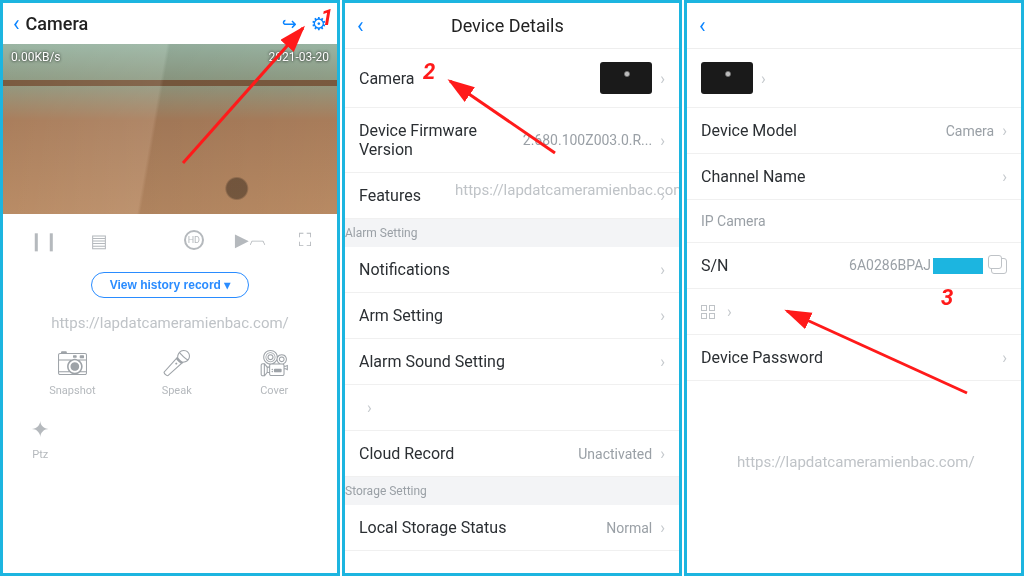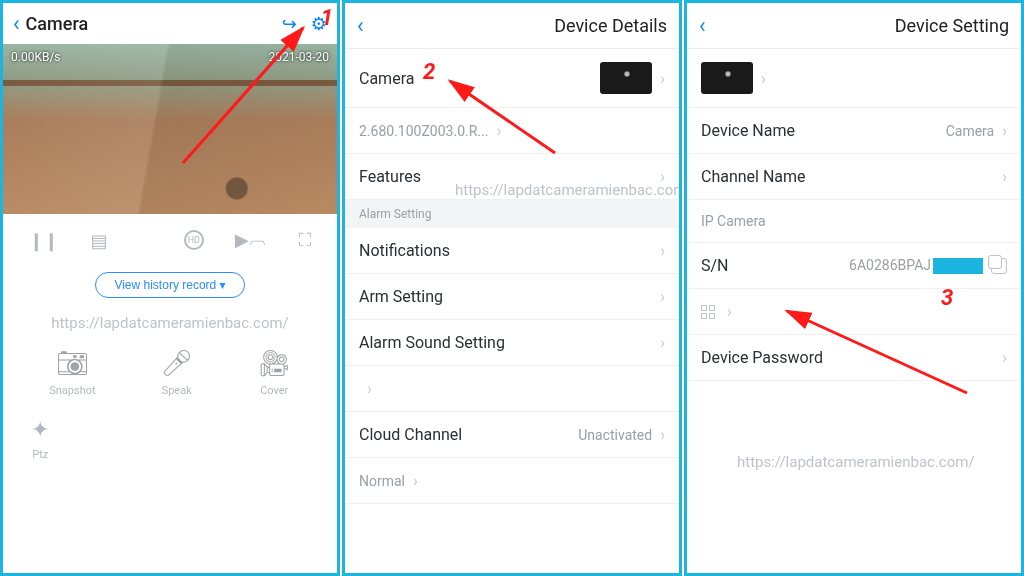--- a/index.html
+++ b/index.html
@@ -19,42 +19,42 @@
      linear-gradient(100deg, rgba(255,255,255,0) 0%, rgba(255,255,255,0.08) 45%, rgba(0,0,0,0.05) 46%, rgba(0,0,0,0) 100%),
      radial-gradient(circle at 70% 85%, rgba(0,0,0,0.35) 0 10px, transparent 12px 100%),
      linear-gradient(#7a5a3f,#7a5a3f) 0 22% / 100% 6px no-repeat; }
   .kbps { position:absolute; top:6px; left:8px; color:#fff; font-size:12px; text-shadow:0 0 3px #000; }
   .ts   { position:absolute; top:6px; right:8px; color:#fff; font-size:12px; text-shadow:0 0 3px #000; }
 
   .ctrl-row { display:flex; justify-content:space-around; align-items:center; padding:14px 10px; color:#b5b9bd; font-size:18px; }
   .ctrl-row span { cursor:pointer; }
   .hd-badge { display:inline-block; border:2px solid #b5b9bd; border-radius:50%; width:20px; height:20px; font-size:9px; line-height:16px; text-align:center;margin-left:45px; }
 
-  .history-btn { margin: 6px auto 10px; display:block; border:1px solid #2a8cff; color:#2a8cff; background:#fff; border-radius:16px; padding:5px 18px; font-size:12px; cursor:pointer; }
+  .history-btn { margin: 6px auto 10px; display:block; border:1px solid #2a8cff; color:#2a8cff; background:#fff; border-radius:16px; padding:5px 18px; font-size:12px; cursor:pointer;font-weight:bold; }
   .history-btn::after { content:" \25BE"; }
 
   .watermark { color:#bfc3c7; font-size:15px; text-align:center; margin:6px 0; }
 
   .tool-row { display:flex; justify-content:space-around; padding:10px 14px 0; }
   .tool { display:flex; flex-direction:column; align-items:center; color:#b5b9bd; font-size:11px; gap:6px; cursor:pointer; }
   .tool .ticon { font-size:26px; color:#9ea3a8; }
   .ptz-row { display:flex; justify-content:flex-start; padding:20px 28px; }
   .ptz { display:flex; flex-direction:column; align-items:center; color:#b5b9bd; font-size:11px; gap:6px; cursor:pointer; }
   .ptz .ticon { font-size:22px; }
 
   
   .p-header { display:flex; align-items:center; padding:10px 12px; border-bottom:1px solid #eee; }
   .p-header .back-arrow { color:#0a84ff; font-size:22px; cursor:pointer; }
-  .p-header .ptitle { flex:1; text-align:right; font-size:18px; color:#222; margin-left:-22px; }
+  .p-header .ptitle { flex:1; text-align:center; font-size:18px; color:#222; margin-left:-22px; }
 
   .row { display:flex; align-items:center; padding:13px 14px; font-size:16px; color:#2b2f33; border-bottom:1px solid #f0f0f0; cursor:pointer; }
   .row .label { flex:1; }
   .row .val { color:#9aa0a6; font-size:14px; max-width:150px; white-space:nowrap; overflow:hidden; text-overflow:ellipsis; }
   .row .chev { color:#c5c9cd; margin-left:8px; font-size:16px; }
-  .section { background:#f3f4f6; color:#9aa0a6; font-size:12px; padding:7px 14px; }
+  .section { background:#f3f4f6; color:#9aa0a6; font-size:12px; padding:7px 0; }
   .thumb { width:52px; height:32px; background:#1a1a1a; border-radius:3px; position:relative; }
   .thumb::after { content:""; position:absolute; top:7px; left:20px; width:14px; height:10px; background:radial-gradient(circle, rgba(255,255,255,.7) 20%, transparent 40%); border-radius:2px; }
 
   .sn-mask { display:inline-block; width:50px; height:16px; background:#1cb5e0; vertical-align:middle; margin-left:2px; }
   .copy-icon { display:inline-block; width:16px; height:16px; border:1.5px solid #bfc3c7; border-radius:3px; margin-left:8px; position:relative; }
   .copy-icon::after { content:""; position:absolute; top:-4px; left:-4px; width:12px; height:12px; border:1.5px solid #bfc3c7; border-radius:3px; background:#fff; }
   .qr-icon { display:inline-grid; grid-template-columns:6px 6px; grid-template-rows:6px 6px; gap:2px; margin-right:4px; }
   .qr-icon i { border:1.5px solid #bfc3c7; }
 
   
@@ -133,20 +133,21 @@
       <span class="back-arrow">‹</span>
       <span class="ptitle">Device Details</span>
     </div>
 
     <div class="row">
       <span class="label">Camera</span>
       <span class="thumb"></span>
       <span class="chev">›</span>
     </div>
     <div class="row">
+      <span class="label">Device Firmware Version</span>
       <span class="val">2.680.100Z003.0.R...</span>
       <span class="chev">›</span>
     </div>
     <div class="row">
       <span class="label">Features</span>
       <span class="chev">›</span>
     </div>
 
     <div class="section">Alarm Setting</div>
     <div class="row">
@@ -159,54 +160,55 @@
     </div>
     <div class="row">
       <span class="label">Alarm Sound Setting</span>
       <span class="chev">›</span>
     </div>
     <div class="row">
       <span class="chev">›</span>
     </div>
 
     <div class="row">
-      <span class="label">Cloud Channel</span>
+      <span class="label">Cloud Record</span>
       <span class="val">Unactivated</span>
       <span class="chev">›</span>
     </div>
 
-    <div class="row">
+    <div class="section">Storage Setting</div>
+    <div class="row">
+      <span class="label">Local Storage Status</span>
       <span class="val">Normal</span>
       <span class="chev">›</span>
     </div>
 
     <span class="annot" style="top:56px; left:78px;">2</span>
     <svg class="arrow" style="top:70px; left:90px;" width="130" height="90">
       <defs>
           <marker id="ah2" markerWidth="10" markerHeight="10" refX="8" refY="3" orient="auto">
             <path d="M0,0 L0,6 L9,3 z" fill="#ff1a1a"></path>
           </marker>
         </defs>
       <line x1="120" y1="80" x2="15" y2="8" stroke="#ff1a1a" stroke-width="3" marker-end="url(#ah2)"></line>
     </svg>
     <span class="wm-over" style="top:178px; left:110px;">https://lapdatcameramienbac.com/</span>
   </div>
 
   <div class="panel">
     <div class="p-header">
       <span class="back-arrow">‹</span>
-      <span class="ptitle">Device Setting</span>
     </div>
 
     <div class="row">
       <span class="thumb"></span>
       <span class="chev">›</span>
     </div>
     <div class="row">
-      <span class="label">Device Name</span>
+      <span class="label">Device Model</span>
       <span class="val">Camera</span>
       <span class="chev">›</span>
     </div>
     <div class="row">
       <span class="label">Channel Name</span>
       <span class="chev">›</span>
     </div>
     <div class="row">
       <span class="val">IP Camera</span>
     </div>

